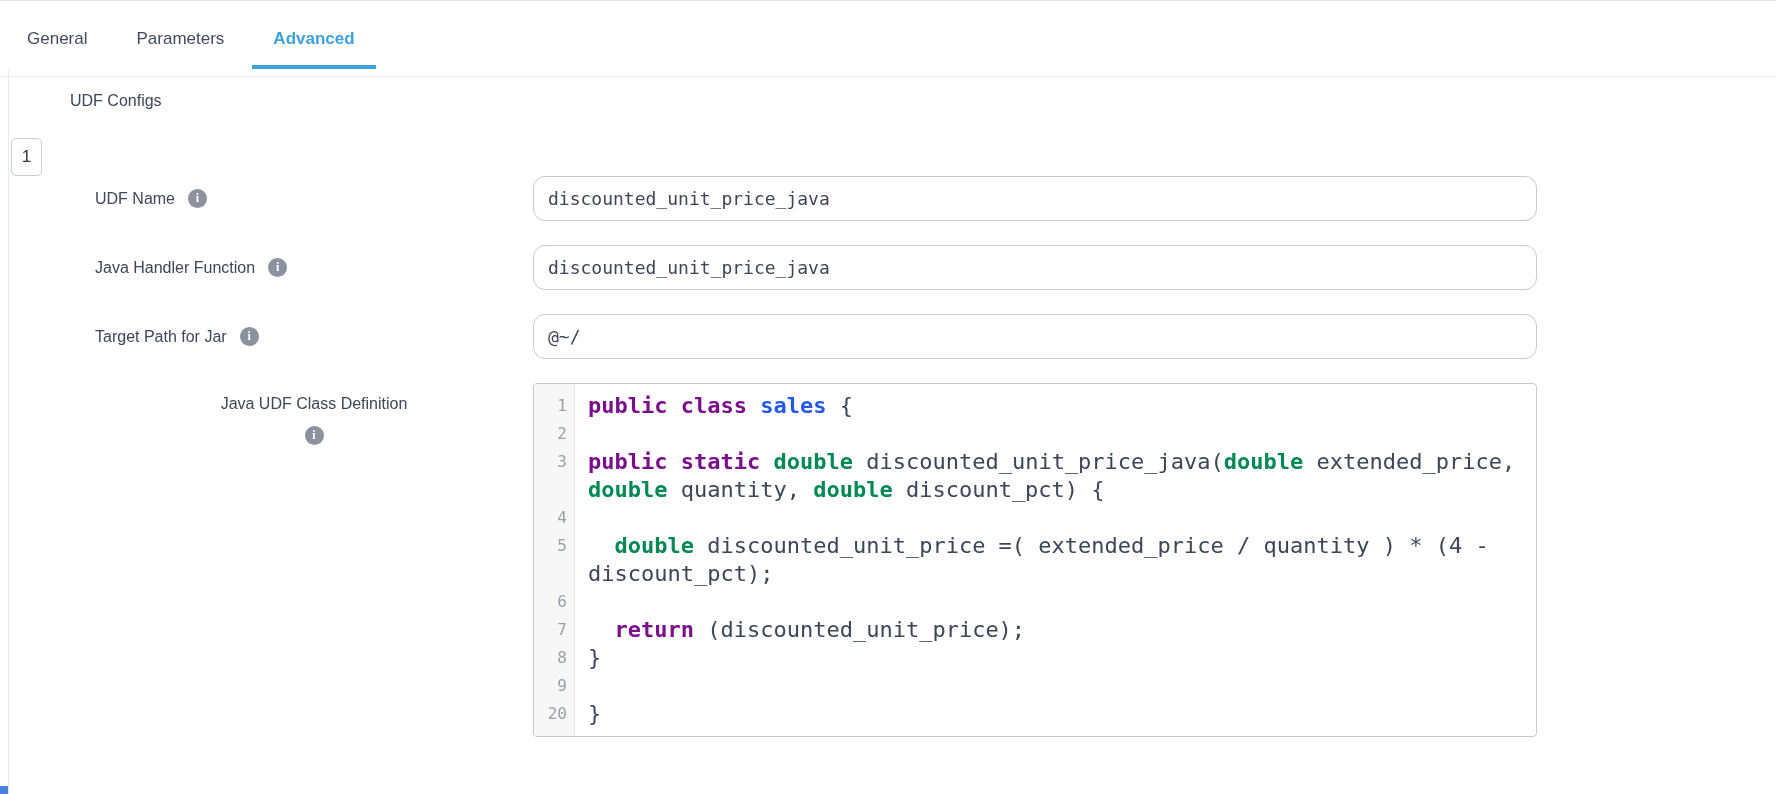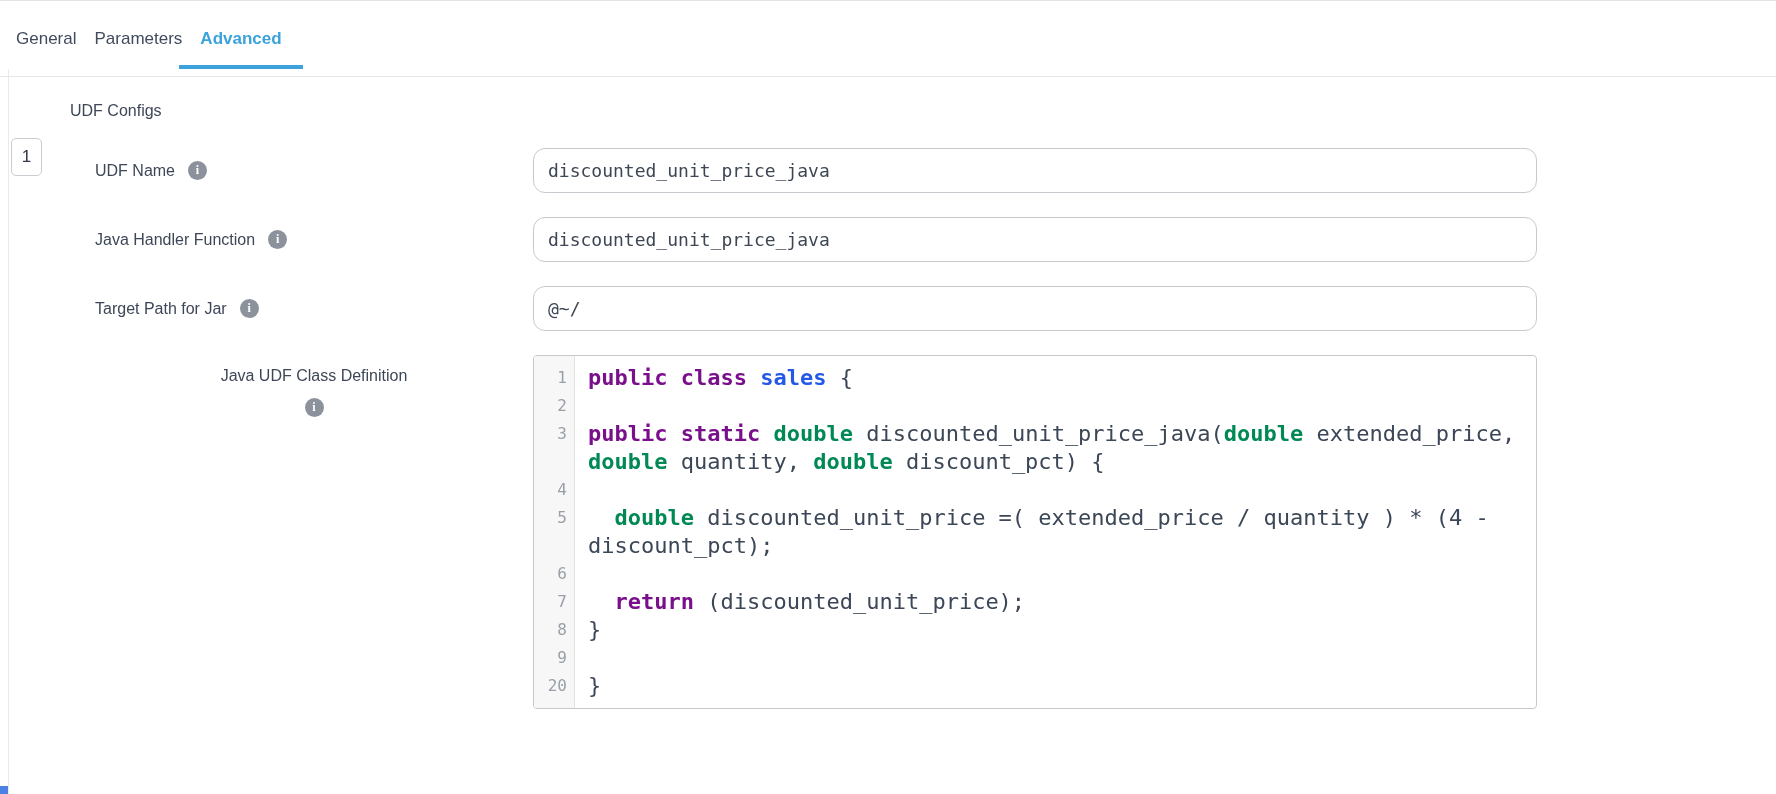--- a/index.html
+++ b/index.html
@@ -3,38 +3,38 @@
 <meta charset="utf-8">
 <style>
   * { margin:0; padding:0; box-sizing:border-box; }
   html,body { width:1776px; height:794px; background:#fff; overflow:hidden;
               font-family:"Liberation Sans", sans-serif; }
   .page { position:relative; width:1776px; height:794px; background:#fff; }
 
   .topline { position:absolute; top:0; left:0; width:100%; height:1px; background:#e3e3e3; }
 
   .tabbar { position:absolute; top:1px; left:0; width:100%; height:76px;
-            display:flex; align-items:center; gap:18px; padding-left:16px;
+            display:flex; align-items:center; gap:49px; padding-left:27px;
             border-bottom:1px solid #e7e7e7; background:#fff; }
   .tab { font-size:17px; font-weight:500; color:#414b5e; position:relative;
          cursor:pointer; padding:6px 0; white-space:nowrap; }
   .tab.active { color:var(--accent,#3ba2dc); font-weight:700; }
   .tab.active::after { content:""; position:absolute; left:-21px; right:-21px;
          bottom:-14px; height:4px; background:var(--accent,#3ba2dc); }
 
   .leftline { position:absolute; left:8px; top:69px; bottom:0; width:1px; background:#e8eaec; }
 
-  .section-title { position:absolute; left:70px; top:102px; font-size:16px; color:#3e4757; }
+  .section-title { position:absolute; left:70px; top:92px; font-size:16px; color:#3e4757; }
 
   .index-badge { position:absolute; left:11px; top:138px; width:31px; height:38px;
           background:#fff; border:1px solid #c9cdd2; border-radius:5px; z-index:2;
           display:flex; align-items:center; justify-content:center;
           font-size:17px; color:#2f3748; }
 
-  .fields { position:absolute; left:95px; top:148px; width:1442px; }
+  .fields { position:absolute; left:95px; top:176px; width:1442px; }
   .frow { display:flex; margin-bottom:24px; align-items:center; }
   .frow.code-row { align-items:flex-start; }
   .labelcol { width:438px; flex:none; display:flex; align-items:center; gap:13px; }
   .code-row .labelcol { padding-top:12px;flex-direction:column; }
   .flabel { font-size:16px; color:#3e4757; }
   .info-icon { width:19px; height:19px; border-radius:50%; flex:none;
           background:#8b929b; color:#fff; display:inline-flex; align-items:center;
           justify-content:center; font-size:12px; font-weight:bold;
           font-family:"Liberation Serif", serif; cursor:pointer; }
 

